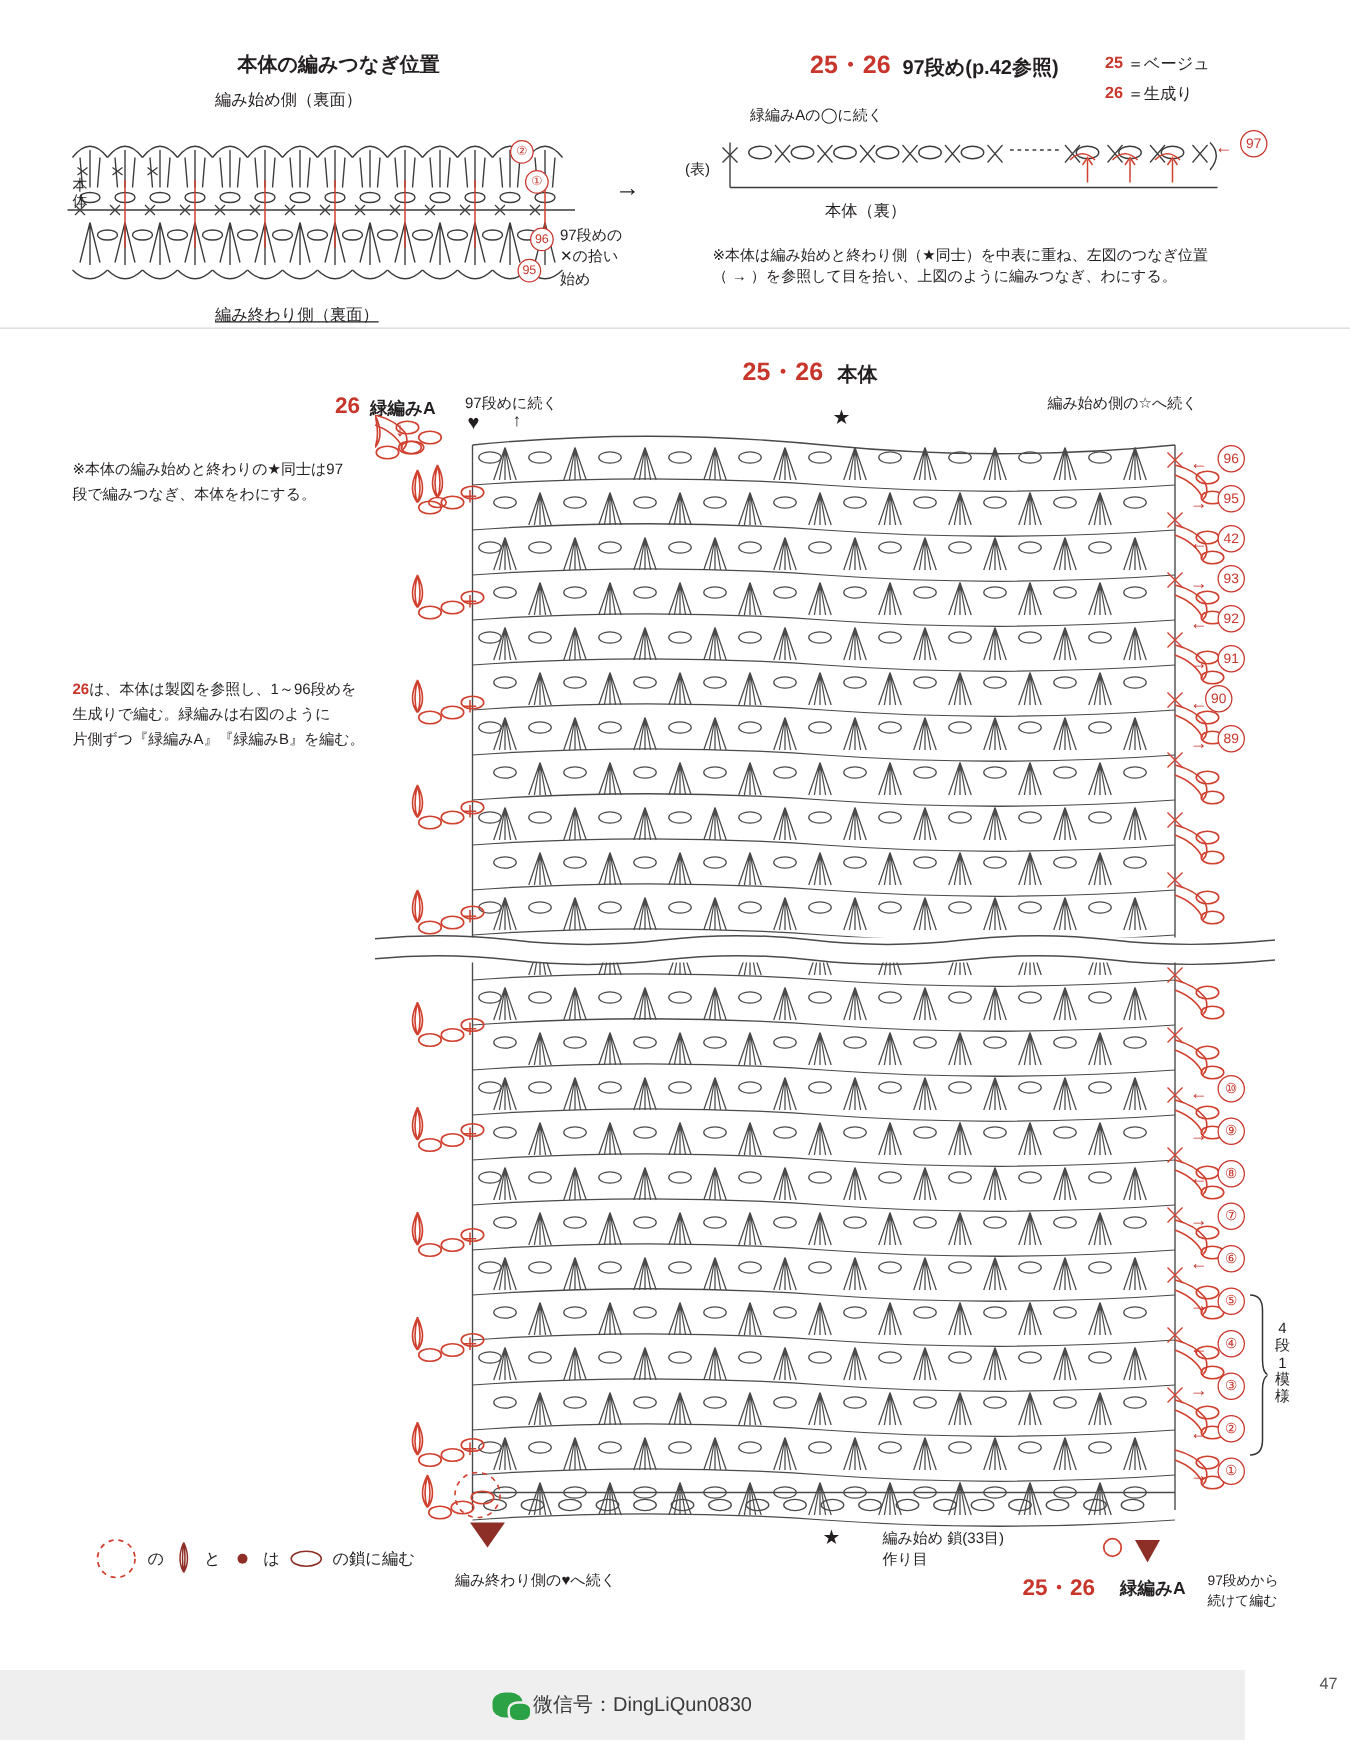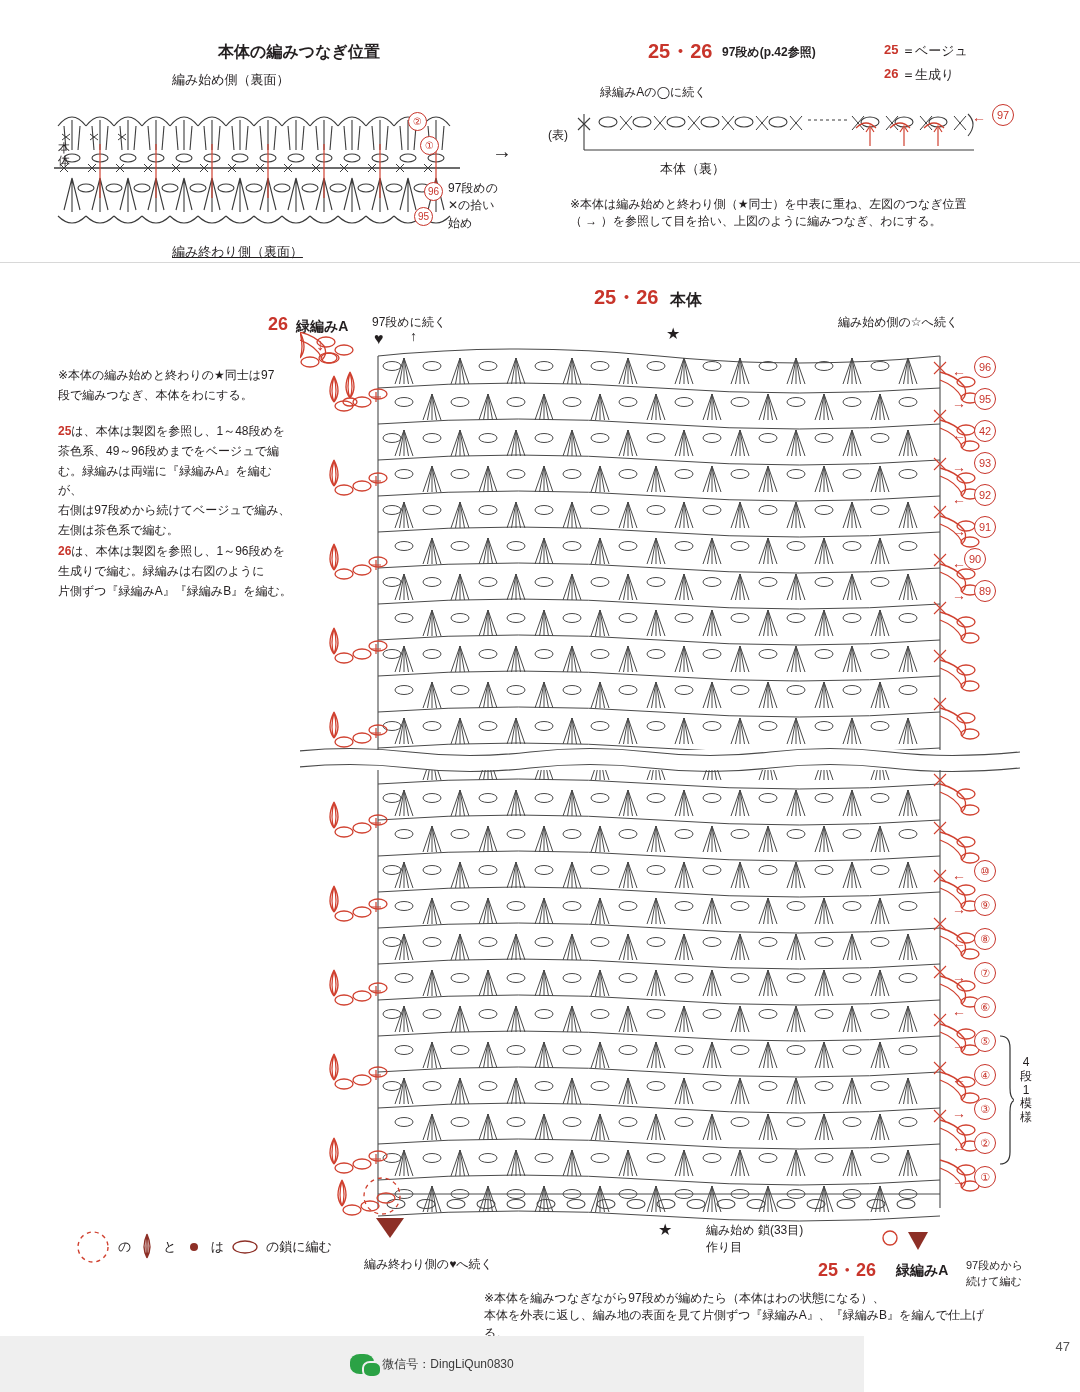--- a/index.html
+++ b/index.html
@@ -12,21 +12,21 @@
     overflow:hidden;
   }
   .pg{position:absolute;}
   .red{color:#c8352b;}
   .dark{color:#231f20;}
   .b{font-weight:bold;}
   .s11{font-size:11px;}
   .s12{font-size:12px;}
   .s13{font-size:13px;}
   .s14{font-size:14px;}
-  .s15{font-size:12px;}
+  .s15{font-size:16px;}
   .s16{font-size:16px;}
   .s18{font-size:18px;}
   .s20{font-size:20px;}
   .lh14{line-height:1.45;}
   .lh16{line-height:1.65;}
 
   
   .circ{
     display:inline-flex;align-items:center;justify-content:center;
     border:1.3px solid #c8352b;color:#c8352b;border-radius:50%;
@@ -38,34 +38,34 @@
 
   .arr{color:#c8352b;font-size:14px;line-height:1;}
 
   
   .hr{position:absolute;left:0;width:1080px;height:1px;background:#d8d8d8;}
 
   
   svg{display:block;}
 
   .footerbar{
-    position:absolute;left:0;bottom:0;width:864px;height:56px;
+    position:absolute;left:0;bottom:0;width:996px;height:56px;
     background:#efefef;display:flex;align-items:center;justify-content:center;
   }
   .wechat-pill{display:flex;align-items:center;gap:8px;}
   .wechat-ico{width:24px;height:20px;background:#2ba245;border-radius:10px/8px;position:relative;}
   .wechat-ico:after{content:"";position:absolute;left:12px;top:7px;width:16px;height:13px;background:#2ba245;border-radius:8px/7px;border:2px solid #efefef;}
   .pagenum{position:absolute;right:10px;bottom:38px;font-size:13px;color:#555;}
 </style>
 </head>
 <body>
 
 <div class="pg" style="left:0;top:0;width:1080px;height:262px;">
 
-  <div class="pg b s16 dark" style="left:190px;top:42px;margin-left:28px;">本体の編みつなぎ位置</div>
+  <div class="pg b s16 dark" style="left:190px;top:42px;">本体の編みつなぎ位置</div>
 
   <svg width="420" height="180" style="position:absolute;left:50px;top:88px;" viewBox="0 0 420 180">
     <g stroke="#3b3b3b" fill="none" stroke-width="1.1">
 
       <g>
         <path d="M8 38 q14 -18 28 0"></path>
           <path d="M36 38 q14 -18 28 0"></path>
         <path d="M64 38 q14 -18 28 0"></path>
           <path d="M92 38 q14 -18 28 0"></path>
         <path d="M120 38 q14 -18 28 0"></path>
@@ -313,21 +313,20 @@
   <div class="pg s12 dark" style="left:838px;top:52px;">編み始め側の☆へ続く</div>
 
   <div class="pg b s18 red" style="left:268px;top:52px;">26</div>
   <div class="pg b s14 dark" style="left:296px;top:56px;">緑編みA</div>
   <div class="pg red s16" style="left:316px;top:74px;">↓</div>
   <div class="pg dark s16" style="left:374px;top:68px;">♥</div>
   <div class="pg dark s16" style="left:666px;top:62px;">★</div>
   <div class="pg dark s14" style="left:410px;top:66px;">↑</div>
 
   <div class="pg s12 dark lh16" style="left:58px;top:104px;width:228px;">※本体の編み始めと終わりの★同士は97<br>段で編みつなぎ、本体をわにする。</div>
-  <div class="pg s12 lh16" style="left:58px;top:160px;width:236px;color:#c8352b;"><span class="b">25</span><span style="color:#231f20;">は、本体は製図を参照し、1～48段めを<br>茶色系、49～96段めまでをベージュで編<br>む。緑編みは両端に『緑編みA』を編むが、<br>右側は97段めから続けてベージュで編み、<br>左側は茶色系で編む。</span></div>
   <div class="pg s12 lh16" style="left:58px;top:280px;width:236px;color:#c8352b;"><span class="b">26</span><span style="color:#231f20;">は、本体は製図を参照し、1～96段めを<br>生成りで編む。緑編みは右図のように<br>片側ずつ『緑編みA』『緑編みB』を編む。</span></div>
 
   <svg width="720" height="900" style="position:absolute;left:300px;top:70px;" viewBox="0 0 720 900" preserveAspectRatio="none">
     <defs>
       <g id="shell">
         <path d="M0 0 l-9 26 M0 0 l-4.5 26 M0 0 l0 26 M0 0 l4.5 26 M0 0 l9 26"></path>
       </g>
       <g id="vgrp">
         <path d="M0 0 l-5 22 M0 0 l0 22 M0 0 l5 22"></path>
       </g>
@@ -730,21 +729,20 @@
     <svg width="22" height="34">
         <circle cx="11" cy="17" r="4" fill="#8d2f26"></circle>
       </svg>
     <span class="s13 dark">は</span>
     <svg width="30" height="34">
         <ellipse cx="15" cy="17" rx="12" ry="6" fill="none" stroke="#8d2f26" stroke-width="1.3"></ellipse>
       </svg>
     <span class="s13 dark">の鎖に編む</span>
   </div>
 
-  <div class="pg s12 dark lh14" style="left:484px;top:1028px;width:520px;">※本体を編みつなぎながら97段めが編めたら（本体はわの状態になる）、<br>本体を外表に返し、編み地の表面を見て片側ずつ『緑編みA』、『緑編みB』を編んで仕上げる。</div>
 </div>
 
 <div class="footerbar">
   <div class="wechat-pill">
     <span class="wechat-ico"></span>
     <span class="s15" style="color:#3a3a3a;">微信号：DingLiQun0830</span>
   </div>
 </div>
 <div class="pagenum">47</div>
 

